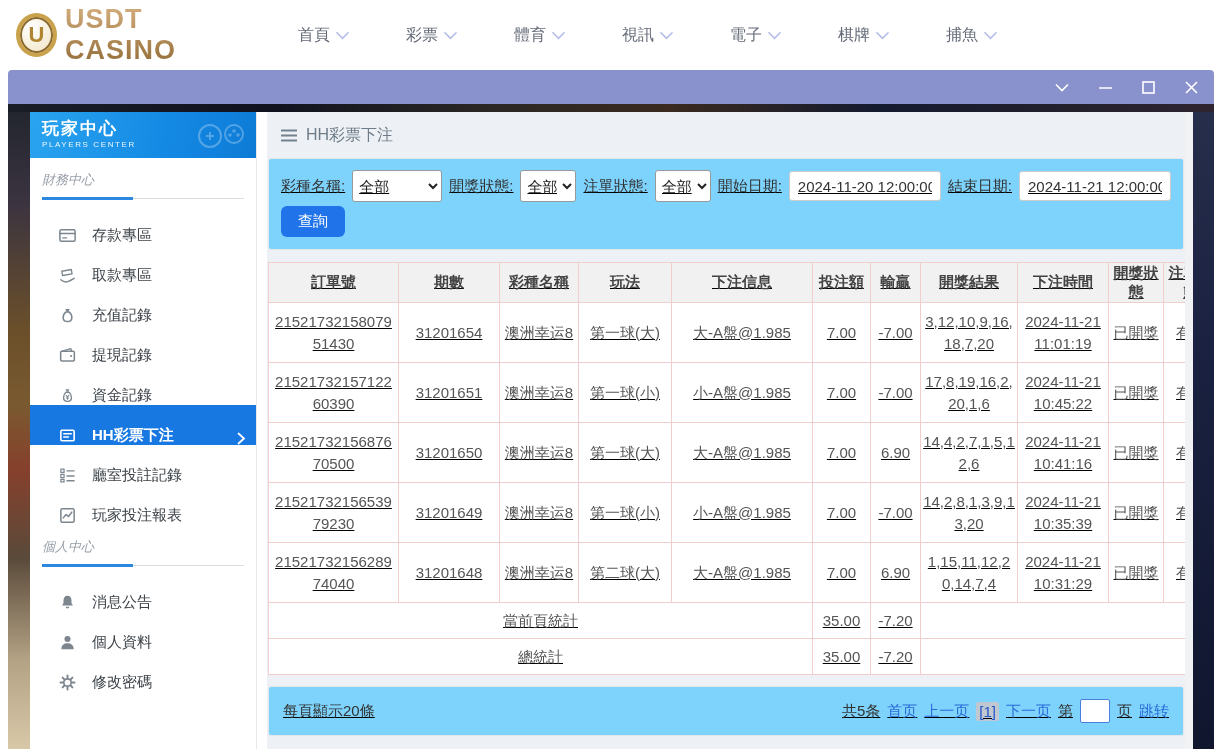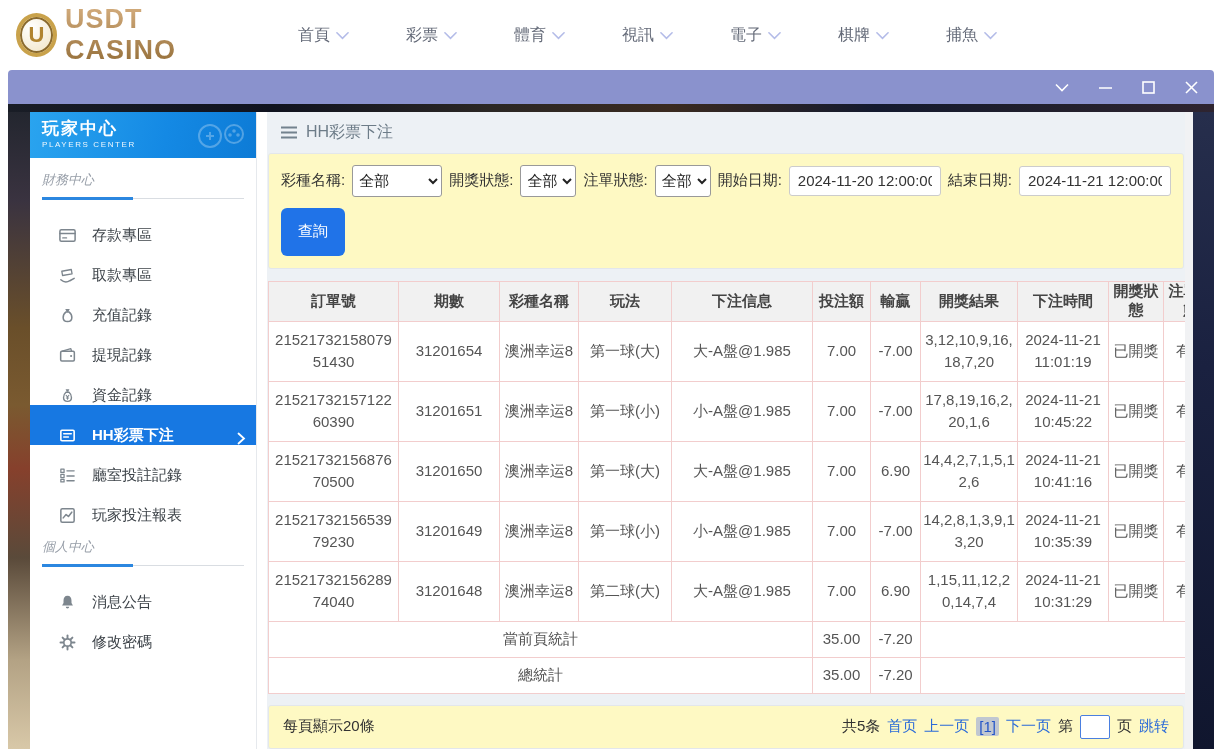--- a/index.html
+++ b/index.html
@@ -47,29 +47,29 @@
   .side-item { height:40px; display:flex; align-items:flex-end; gap:15px; padding-left:28px; font-size:15px; color:#3c4248; cursor:pointer; }
   .side-item .ic { width:19px; height:19px; color:#7d868e; flex:0 0 19px; }
   .side-item .ic svg { width:19px; height:19px; display:block; }
   .side-item.active { background:#1778e2; color:#fff; font-weight:bold; padding-right:10px; }
   .side-item.active .ic { color:#fff; }
   .side-item.active .chev { margin-left:auto; }
 
   
   .main { flex:1; background:#edf1f5; margin-left:10px; display:flex; flex-direction:column; overflow:hidden; }
   .breadcrumb { height:46px; display:flex; align-items:center; gap:9px; padding-left:14px; font-size:16px; color:#6d7c88; }
-  .panel { background:#fef9c3; border:1px solid #e3e7eb; border-radius:3px; margin:0 1px; }
+  .panel { background:#7dd3fc; border:1px solid #e3e7eb; border-radius:3px; margin:0 1px;text-decoration:underline; }
   .filter-panel { padding:11px 12px 12px 12px; }
   .filter-row { display:flex; align-items:center; gap:7px; flex-wrap:nowrap; }
   .filter-row .flabel { font-size:15px; color:#333; white-space:nowrap; }
   .filter-row select { height:32px; border:1px solid #999; border-radius:3px; font-size:15px; color:#222;
     background:#fff; padding:0 2px; font-family:inherit; }
   .filter-row input { height:30px; border:1px solid #ccc; border-radius:3px; font-size:15px; color:#333;
     padding:0 8px; width:152px; font-family:inherit; }
-  .query-btn { margin-top:11px; height:48px; padding:0 17px; background:#2073e8; color:#fff; border:none;
+  .query-btn { margin-top:4px; height:31px; padding:0 17px; background:#2073e8; color:#fff; border:none;
     border-radius:6px; font-size:15px; cursor:pointer; font-family:inherit; }
 
   .table-panel { margin-top:12px; border:none; }
   table { width:100%; border-collapse:collapse; table-layout:fixed; background:#fff; }
   th,td { border:1px solid #f2cdcd; text-align:center; font-size:15px; overflow:hidden; }
   th { background:#f1f1f1; color:#444; height:40px; font-weight:bold; padding:0 1px; }
   td { color:#555; height:60px; padding:2px 2px; line-height:1.45; word-break:break-all; }
   tr.summary td { height:36px; word-break:normal; }
   td.sum-label { word-break:normal;margin-top:6px; }
 
@@ -285,20 +285,29 @@
               <svg viewBox="0 0 20 20">
                 <path d="M10 2.8 C7 2.8 5.8 5 5.8 8.2 L5.8 10.5 L4.3 13.2 L15.7 13.2 L14.2 10.5 L14.2 8.2 C14.2 5 13 2.8 10 2.8 Z" fill="currentColor"></path>
                 <path d="M8.2 14.6 a1.8 1.8 0 0 0 3.6 0 Z" fill="currentColor"></path>
               </svg>
             </span>
             <span>消息公告</span>
           </div>
           <div class="side-item">
             <span class="ic">
               <svg viewBox="0 0 20 20">
+                <circle cx="10" cy="6.3" r="3.2" fill="currentColor"></circle>
+                <path d="M3.5 17 C3.5 12.8 6.4 10.9 10 10.9 C13.6 10.9 16.5 12.8 16.5 17 Z" fill="currentColor"></path>
+              </svg>
+            </span>
+            <span>個人資料</span>
+          </div>
+          <div class="side-item">
+            <span class="ic">
+              <svg viewBox="0 0 20 20">
                 <circle cx="10" cy="10" r="3.9" stroke="currentColor" fill="none" stroke-linecap="round" stroke-linejoin="round" stroke-width="1.8"></circle>
                 <g stroke="currentColor" fill="none" stroke-linecap="round" stroke-linejoin="round" stroke-width="2">
                   <line x1="14.6" y1="10" x2="17.4" y2="10"></line>
                   <line x1="13.2" y1="13.2" x2="15.2" y2="15.2"></line>
                   <line x1="10" y1="14.6" x2="10" y2="17.4"></line>
                   <line x1="6.8" y1="13.2" x2="4.8" y2="15.2"></line>
                   <line x1="5.4" y1="10" x2="2.6" y2="10"></line>
                   <line x1="6.8" y1="6.8" x2="4.8" y2="4.8"></line>
                   <line x1="10" y1="5.4" x2="10" y2="2.6"></line>
                   <line x1="13.2" y1="6.8" x2="15.2" y2="4.8"></line>

